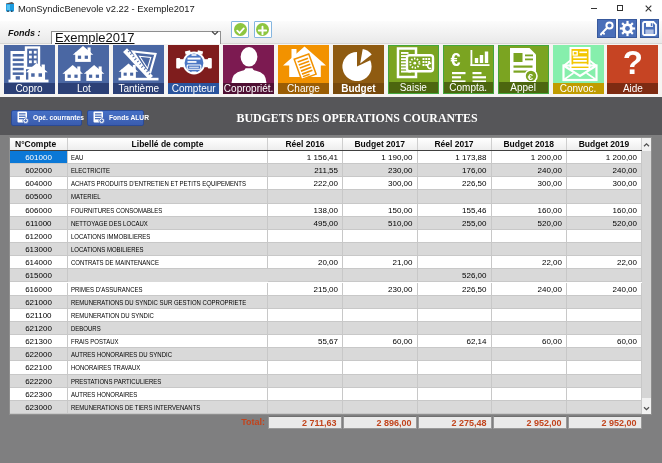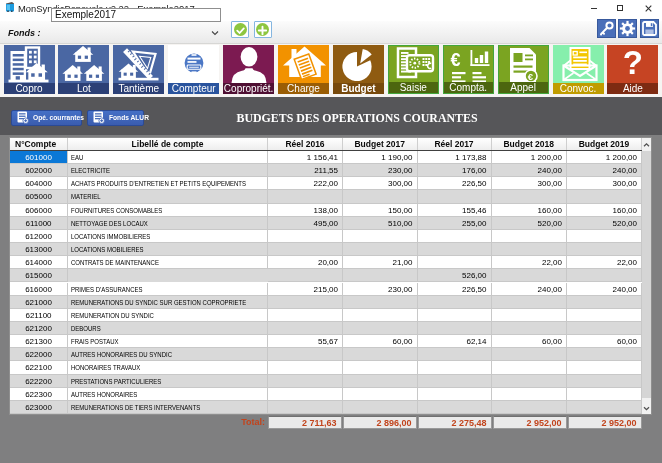--- a/index.html
+++ b/index.html
@@ -4,21 +4,21 @@
 *{margin:0;padding:0;box-sizing:border-box;}
 html,body{width:662px;height:463px;overflow:hidden;}
 body{font-family:"Liberation Sans",sans-serif;position:relative;background:#7f7f80;-webkit-font-smoothing:antialiased;}
 .abs{position:absolute;}
 
 #titlebar{left:0;top:0;width:662px;height:21px;background:#fff;}
 #apptitle{left:18px;top:2px;font-size:9.4px;color:#1a1a1a;line-height:14px;}
 
 #toolbar{left:0;top:21px;width:662px;height:23px;background:linear-gradient(#fcfcfc,#e9e9e9);border-bottom:1px solid #d7d7d5;}
 #lblcopro{left:8px;top:28px;font-size:9px;font-weight:bold;font-style:italic;color:#111;}
-#combo{left:51px;top:8px;width:170px;height:14px;background:#fff;border:1px solid #8f8f8f;font-size:10px;line-height:12px;padding-left:3px;color:#111;}
+#combo{left:51px;top:31px;width:170px;height:14px;background:#fff;border:1px solid #8f8f8f;font-size:13px;line-height:12px;padding-left:3px;color:#111;text-decoration:underline;}
 .gbtn{width:18px;height:17.5px;top:20.5px;background:#fff;border:1.3px solid #85b6e0;border-radius:1px;}
 .gcirc{position:absolute;left:1.6px;top:1.3px;width:13.2px;height:13.2px;border-radius:50%;background:#8dc63f;}
 .bbtn{width:19px;height:19px;top:19px;background:#4a6fb9;border:1px solid #38599c;}
 
 .tile{top:45px;width:51px;height:49px;}
 .tlabel{position:absolute;left:0;bottom:0;width:100%;height:11px;font-size:10px;font-weight:normal;color:#fff;text-align:center;line-height:11px;}
 .ticon{position:absolute;left:3.5px;top:1px;width:44px;height:37px;}
 
 #band{left:0;top:97px;width:662px;height:38px;background:#565659;}
 .bandbtn{top:109.5px;height:16px;background:linear-gradient(#4570c6,#3a5cae);border:1px solid #2b4a94;border-radius:2px;color:#fff;font-size:8px;font-weight:bold;display:flex;align-items:center;white-space:nowrap;}
@@ -181,21 +181,21 @@
           <polygon points="-0.8,8.6 10,-0.6 20.8,8.6 10,-0.6" fill="#fff"></polygon>
           <polygon points="-0.8,8.6 10,-0.6 20.8,8.6" fill="#fff"></polygon>
           <rect x="1.8" y="6.2" width="16.4" height="10" fill="#fff"></rect>
           <rect x="4.6" y="9.6" width="3.4" height="3.4" fill="#4a67a3"></rect>
           <rect x="11.8" y="9.6" width="3.4" height="3.4" fill="#4a67a3"></rect>
         </g>
 <rect x="1.5" y="31.8" width="40" height="2.6" fill="#fff"></rect>
 </svg></div>
     <div class="tlabel" style="background:#2c4076">Tantième</div>
   </div>
-<div class="abs tile" style="left:168.2px;background:#ffffff;">
+<div class="abs tile" style="left:168.2px;background:#7f1d1d;">
     <div class="ticon"><svg viewBox="0 0 44 37" width="44" height="37">
 <g transform="rotate(-15 16 6.5)">
           <rect x="13.2" y="4.8" width="5.4" height="3.2" fill="#fff"></rect>
         </g>
 <g transform="rotate(15 28 6.5)">
           <rect x="25.4" y="4.8" width="5.4" height="3.2" fill="#fff"></rect>
         </g>
 <rect x="4.2" y="12" width="4" height="10.5" rx="1" fill="#fff"></rect>
 <rect x="7.8" y="13.2" width="4" height="8" fill="#fff"></rect>
 <rect x="35.8" y="12" width="4" height="10.5" rx="1" fill="#fff"></rect>

